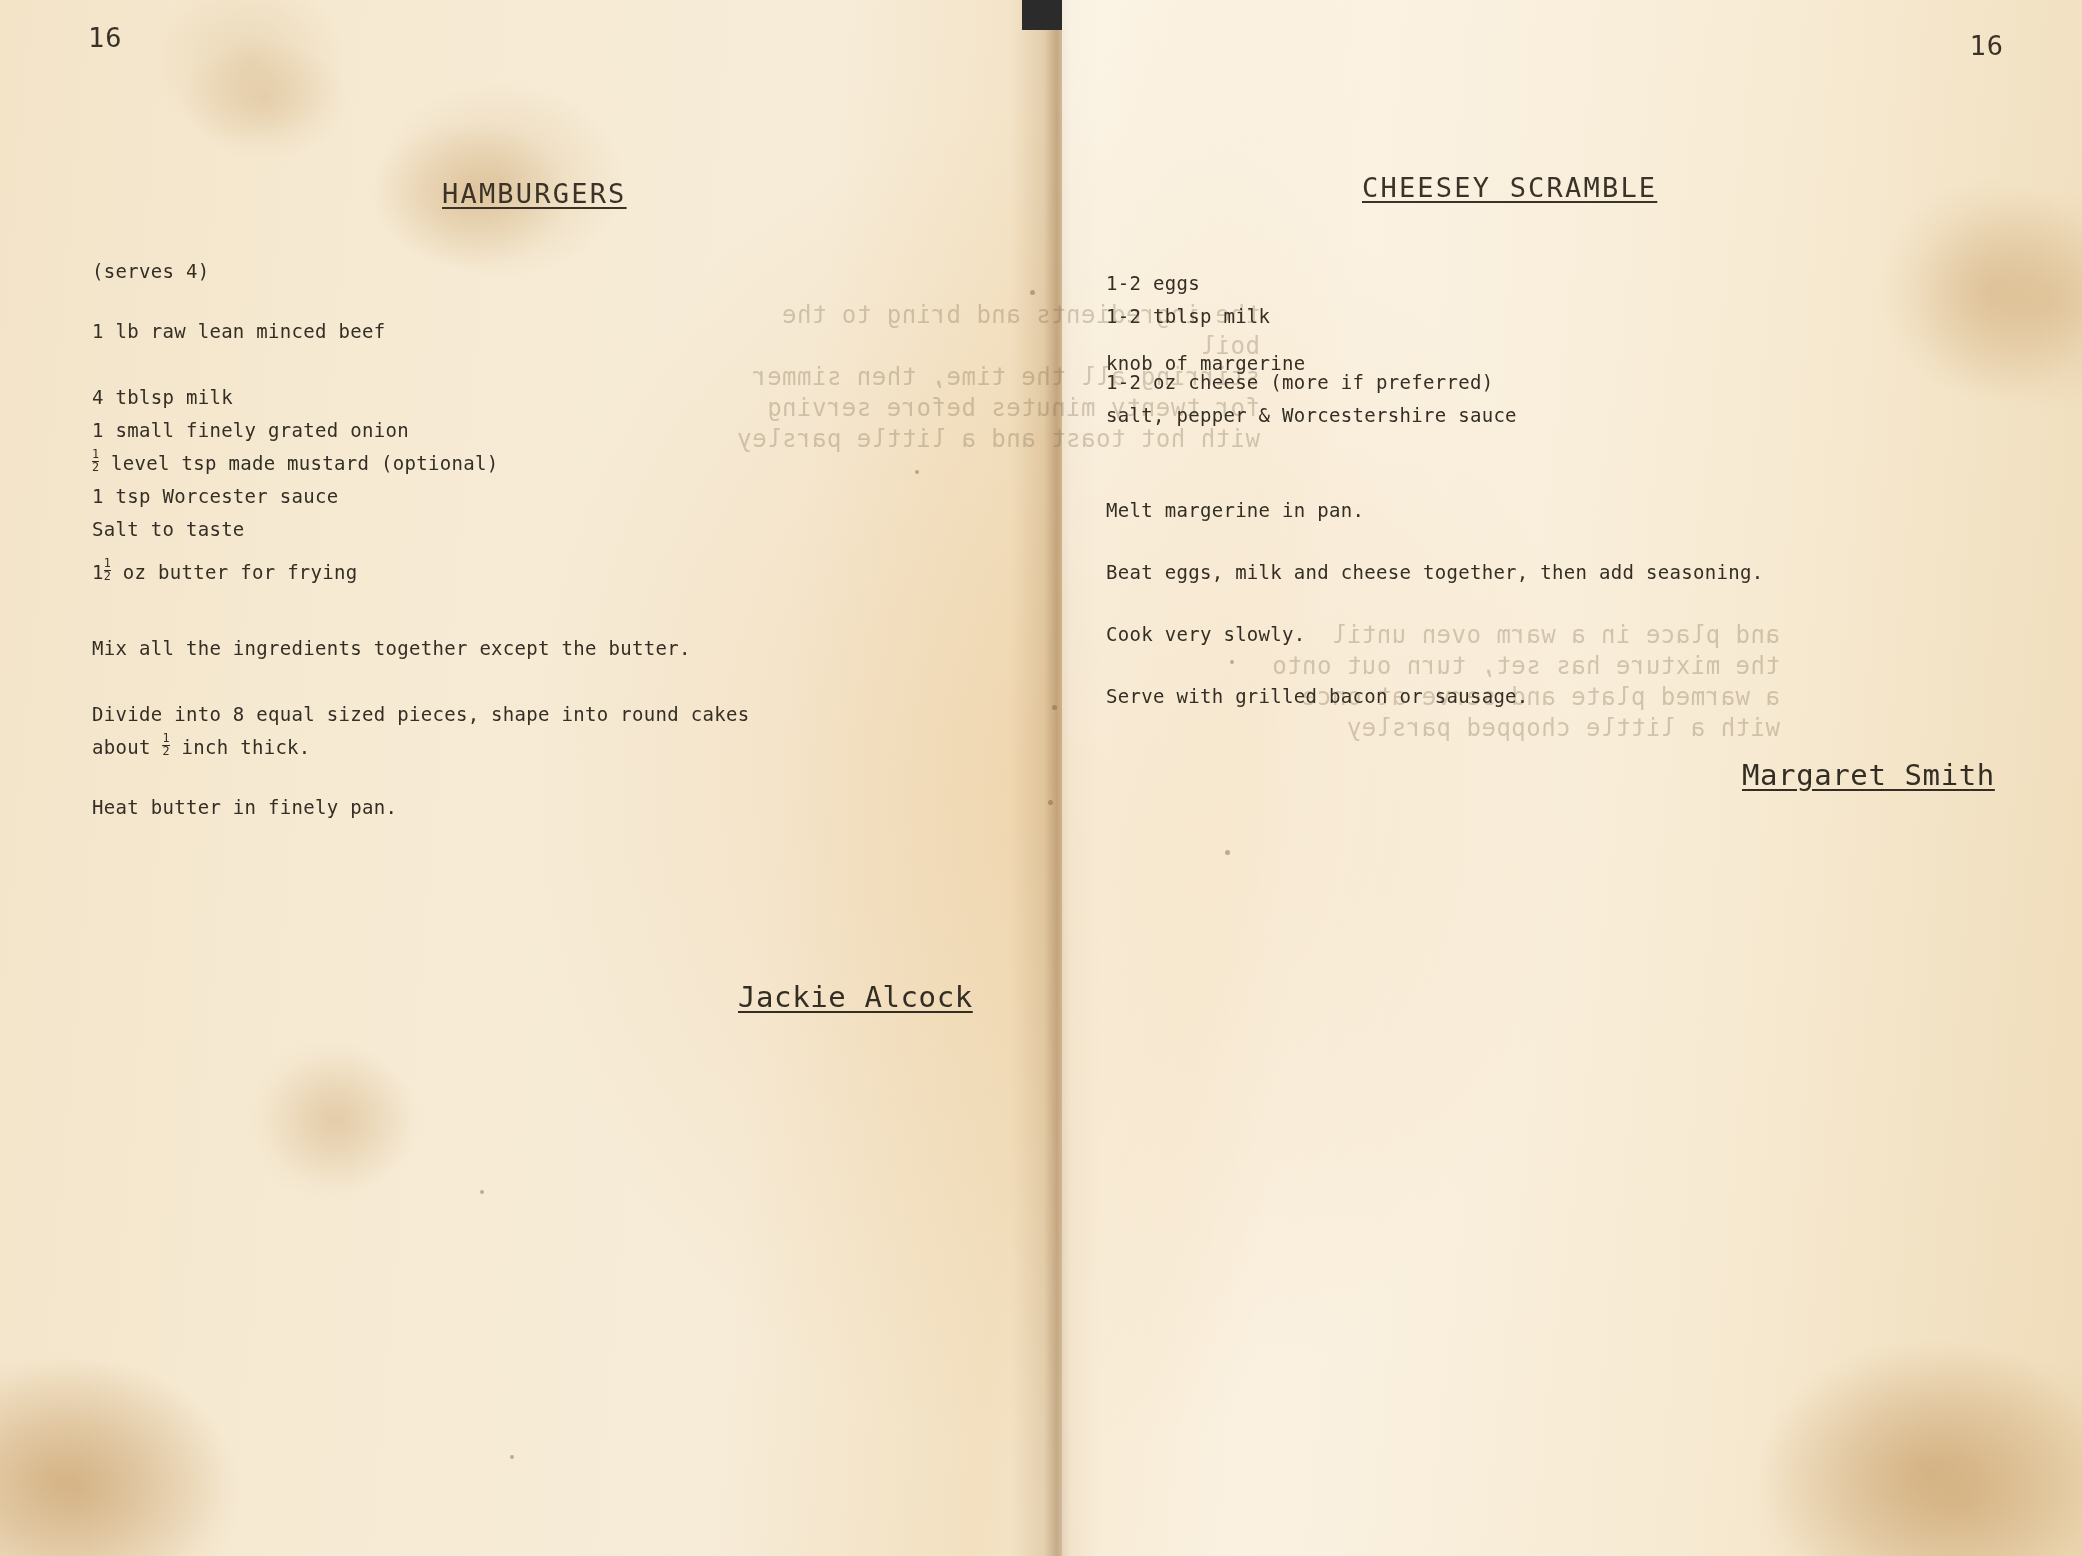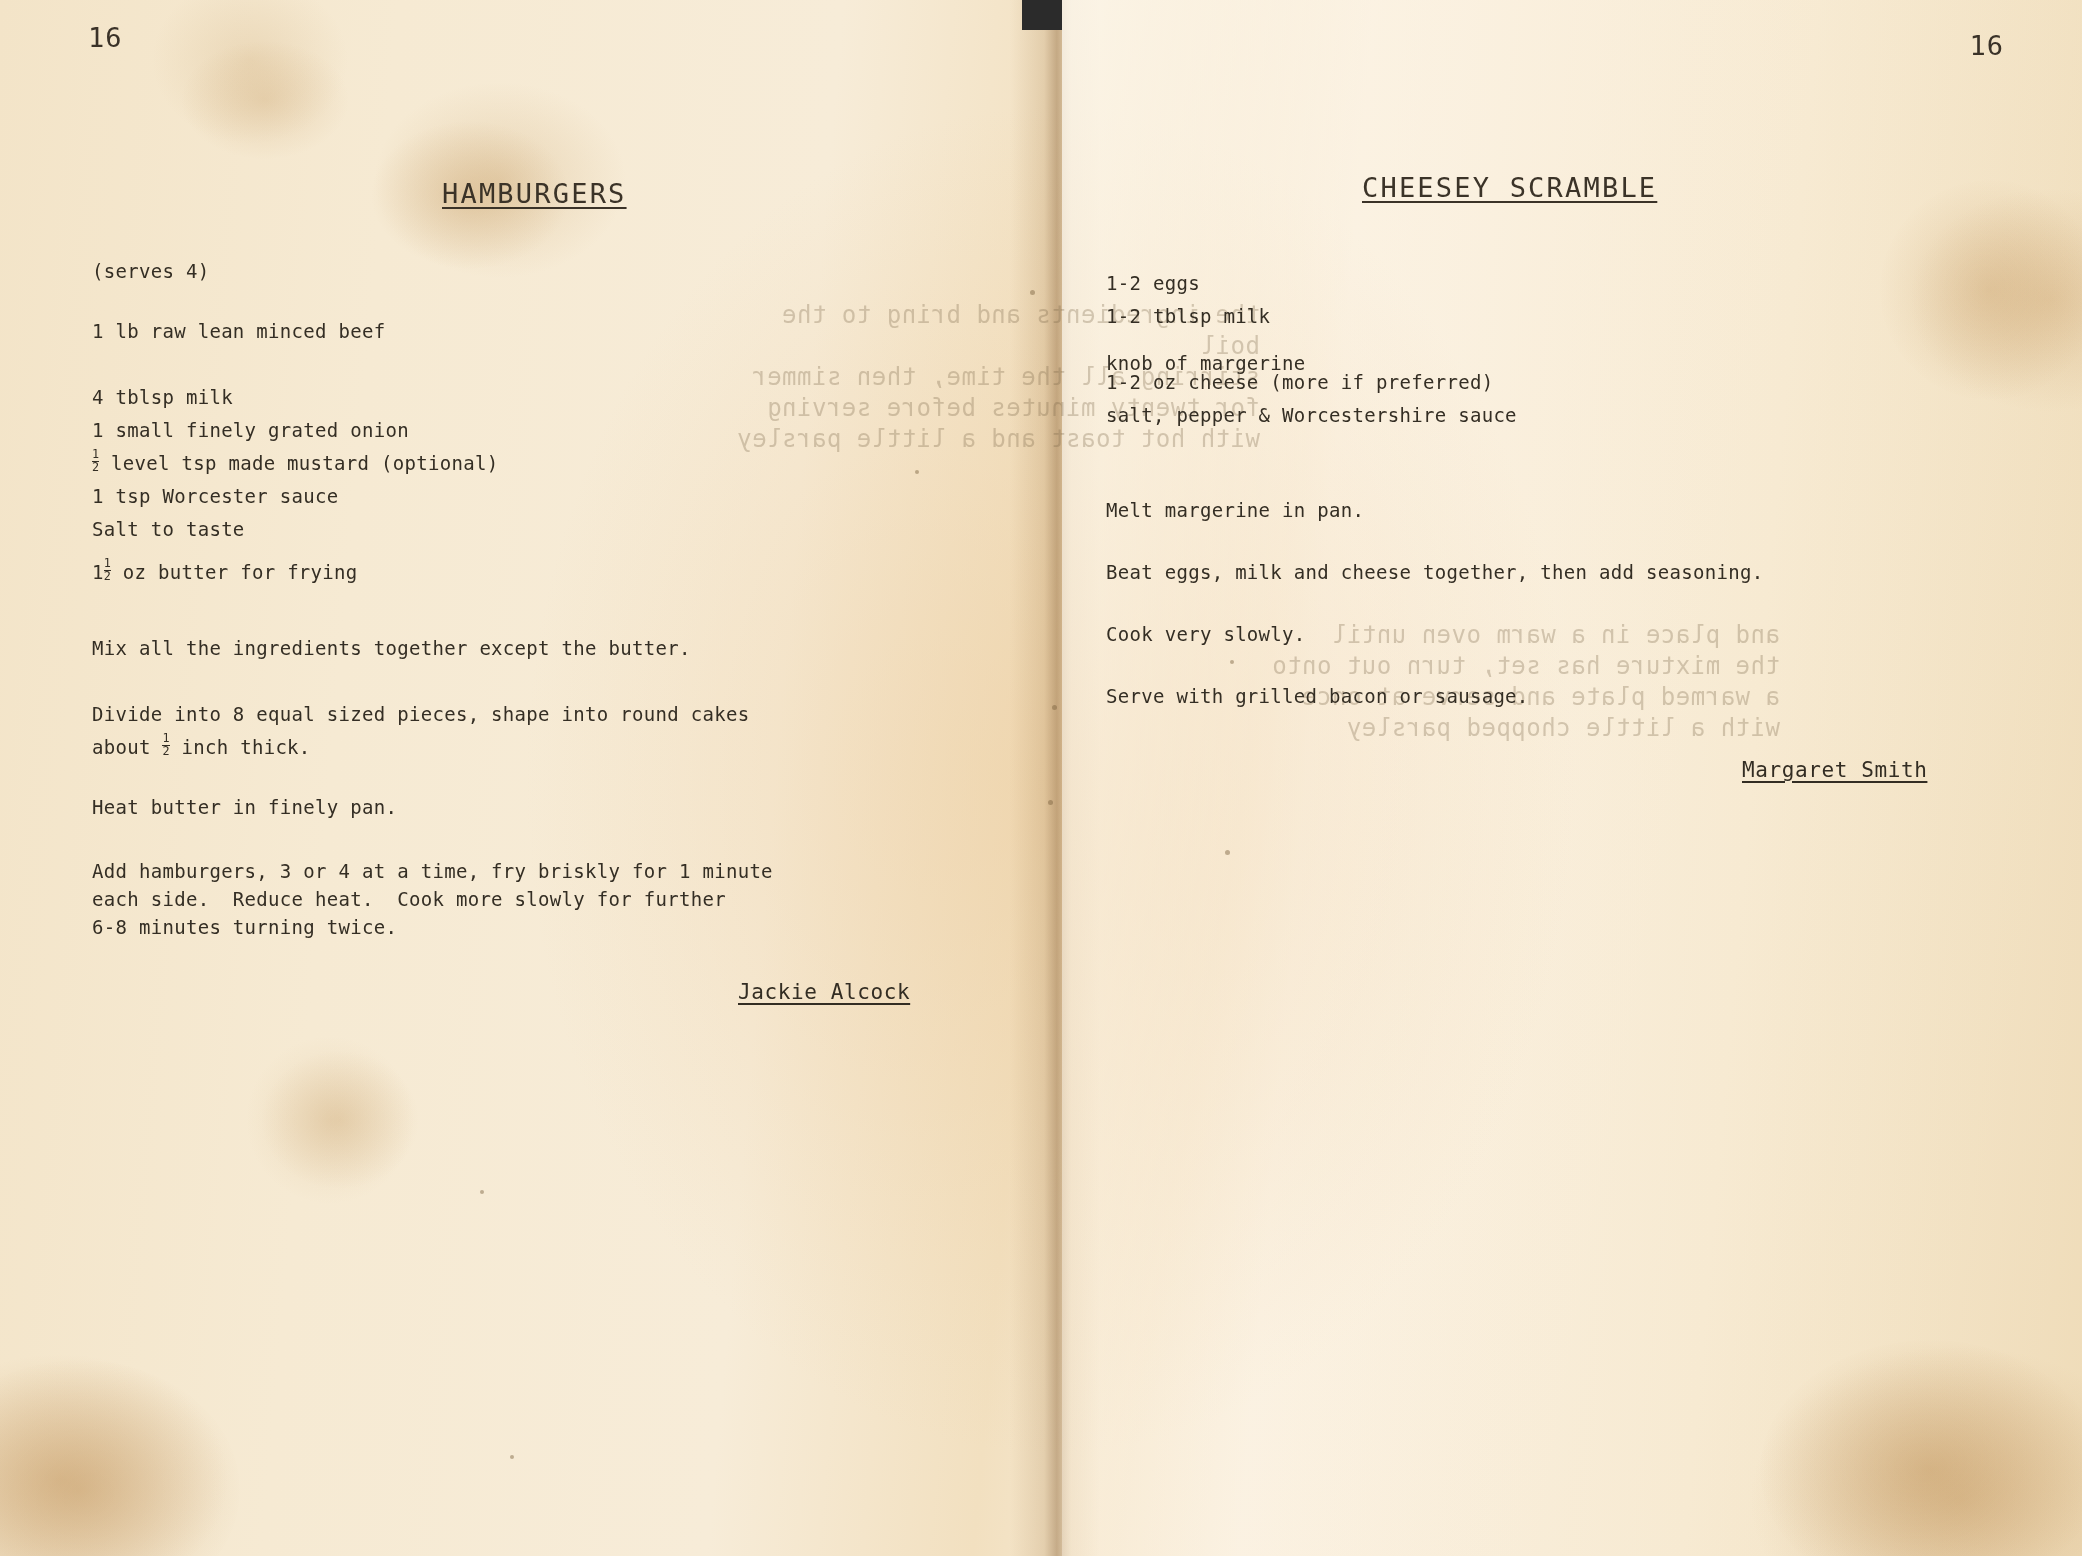--- a/index.html
+++ b/index.html
@@ -84,21 +84,21 @@
   .block {
     position: absolute;
     font-size: 19px;
     line-height: 33px;
     letter-spacing: 0.3px;
     color: #342e24;
     white-space: pre-wrap;
   }
   .signature {
     position: absolute;
-    font-size: 21px;
+    font-size: 29px;
     letter-spacing: 0.6px;
     text-decoration: underline;
     text-underline-offset: 4px;
     color: #332d23;
   }
   .frac {
     display: inline-block;
     vertical-align: -0.05em;
     font-size: 0.62em;
     line-height: 1;
@@ -183,23 +183,20 @@
     <div class="block" style="top:513px;left:92px;">Salt to taste</div>
     <div class="block" style="top:556px;left:92px;">1<span class="frac"><b>1</b><i>2</i></span> oz butter for frying</div>
 
     <div class="block" style="top:632px;left:92px;width:860px;">Mix all the ingredients together except the butter.</div>
 
     <div class="block" style="top:698px;left:92px;width:880px;">Divide into 8 equal sized pieces, shape into round cakes
 about <span class="frac"><b>1</b><i>2</i></span> inch thick.</div>
 
     <div class="block" style="top:791px;left:92px;width:860px;">Heat butter in finely pan.</div>
 
-    <div class="block" style="top:857px;left:92px;width:900px;line-height:28px;">Add hamburgers, 3 or 4 at a time, fry briskly for 1 minute
-each side.  Reduce heat.  Cook more slowly for further
-6-8 minutes turning twice.</div>
 
     <div class="signature" style="top:980px;left:738px;">Jackie Alcock</div>
   </div>
 
   <div class="col" id="col-right">
 
     <div class="title" style="top:172px;left:290px;">CHEESEY SCRAMBLE</div>
 
     <div class="block" style="top:267px;left:44px;">1-2 eggs</div>
     <div class="block" style="top:300px;left:44px;">1-2 tblsp milk</div>

